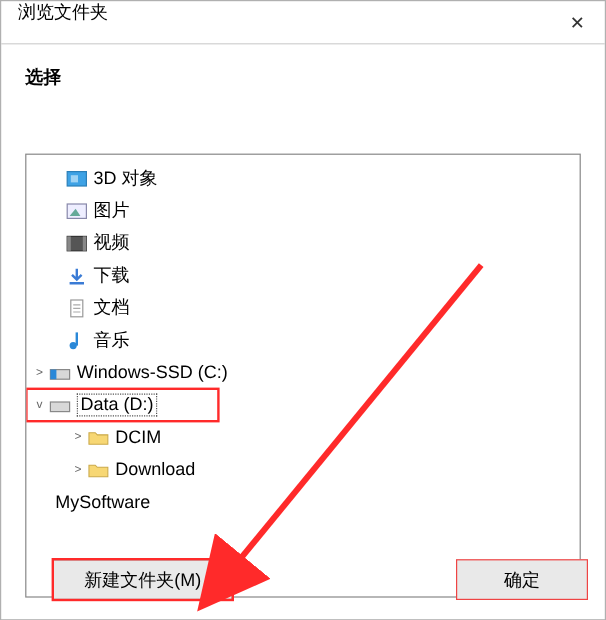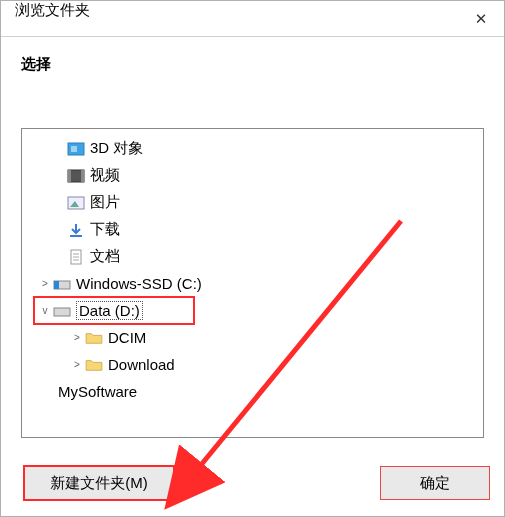--- a/index.html
+++ b/index.html
@@ -36,23 +36,23 @@
     align-items: center;
     justify-content: center;
     font-size: 15px;
     color: #333;
     cursor: default;
   }
   .body-area { padding: 18px 20px 10px 20px; }
   .prompt { margin-bottom: 54px; font-size: 15px; font-weight: bold; }
   .tree-box {
     border: 1px solid #888;
-    height: 310px;
+    height: 370px;
     overflow: hidden;
-    padding: 6px 0 6px 12px;
+    padding: 6px 0 6px 0;
     position: relative;
   }
   .tree-row {
     display: flex;
     align-items: center;
     height: 27px;
     white-space: nowrap;
   }
   .sp { display:inline-block; height:1px; }
   .exp {
@@ -64,21 +64,21 @@
   }
   .ic { width: 20px; height: 18px; display:inline-flex; align-items:center; justify-content:center; margin-right: 4px; }
   .lbl { font-size: 15px; }
   .selected .lbl {
     border: 1px dotted #555;
     padding: 0 2px;
   }
   .button-row {
     position: absolute;
     bottom: 16px;
-    left: 4px;
+    left: 24px;
     right: 0;
     display: flex;
     align-items: flex-end;
     padding-left: 19px;
   }
   .btn {
     height: 34px;
     border: 1px solid #888;
     background: #e9e9e9;
     display: inline-flex;
@@ -124,38 +124,38 @@
             </svg>
           </span>
         <span class="lbl">3D 对象</span>
       </div>
 
       <div class="tree-row">
         <span class="sp" style="width:18px"></span>
           <span class="exp"></span>
         <span class="ic">
             <svg viewBox="0 0 20 18">
+              <rect x="2" y="3" width="16" height="12" fill="#eef" stroke="#88a"></rect>
+              <polygon points="4,13 9,7 13,13" fill="#6a9"></polygon>
+            </svg>
+          </span>
+        <span class="lbl">图片</span>
+      </div>
+
+      <div class="tree-row">
+        <span class="sp" style="width:18px"></span>
+          <span class="exp"></span>
+        <span class="ic">
+            <svg viewBox="0 0 20 18">
               <rect x="2" y="3" width="16" height="12" fill="#555" stroke="#333"></rect>
               <rect x="2" y="3" width="3" height="12" fill="#888"></rect>
               <rect x="15" y="3" width="3" height="12" fill="#888"></rect>
             </svg>
           </span>
         <span class="lbl">视频</span>
-      </div>
-
-      <div class="tree-row">
-        <span class="sp" style="width:18px"></span>
-          <span class="exp"></span>
-        <span class="ic">
-            <svg viewBox="0 0 20 18">
-              <rect x="2" y="3" width="16" height="12" fill="#eef" stroke="#88a"></rect>
-              <polygon points="4,13 9,7 13,13" fill="#6a9"></polygon>
-            </svg>
-          </span>
-        <span class="lbl">图片</span>
       </div>
 
       <div class="tree-row">
         <span class="sp" style="width:18px"></span>
           <span class="exp"></span>
         <span class="ic">
             <svg viewBox="0 0 20 18">
               <path d="M10 3 L10 11 M6 8 L10 12 L14 8" stroke="#3a7bd5" stroke-width="2" fill="none"></path>
               <line x1="4" y1="15" x2="16" y2="15" stroke="#3a7bd5" stroke-width="2"></line>
             </svg>
@@ -170,20 +170,31 @@
             <svg viewBox="0 0 20 18">
               <rect x="5" y="2" width="10" height="14" fill="#fff" stroke="#999"></rect>
               <line x1="7" y1="6" x2="13" y2="6" stroke="#aaa"></line>
               <line x1="7" y1="9" x2="13" y2="9" stroke="#aaa"></line>
               <line x1="7" y1="12" x2="13" y2="12" stroke="#aaa"></line>
             </svg>
           </span>
         <span class="lbl">文档</span>
       </div>
 
+      <div class="tree-row">
+        <span class="sp" style="width:18px"></span>
+          <span class="exp"></span>
+        <span class="ic">
+            <svg viewBox="0 0 20 18">
+              <circle cx="7" cy="13" r="3" fill="#2a88d8"></circle>
+              <rect x="9" y="2" width="2" height="11" fill="#2a88d8"></rect>
+            </svg>
+          </span>
+        <span class="lbl">音乐</span>
+      </div>
 
 
       <div class="tree-row">
         <span class="sp" style="width:4px"></span>
           <span class="exp">&gt;</span>
         <span class="ic">
             <svg viewBox="0 0 20 18">
               <rect x="2" y="6" width="16" height="8" fill="#d8d8d8" stroke="#888"></rect>
               <rect x="2" y="6" width="5" height="8" fill="#2a88d8"></rect>
             </svg>

